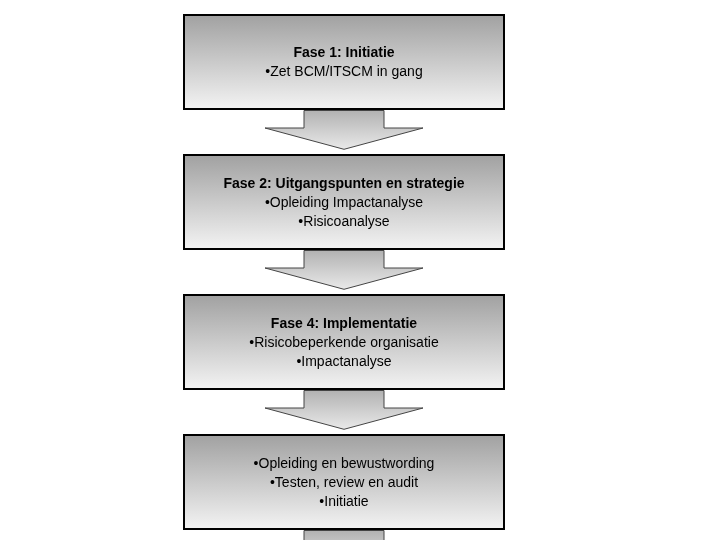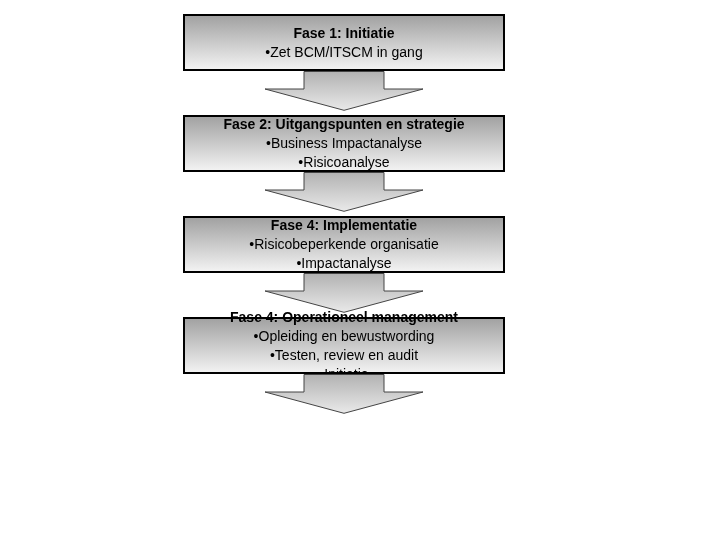--- a/index.html
+++ b/index.html
@@ -20,21 +20,21 @@
     position: absolute;
     left: 183px;
     top: 14px;
     width: 322px;
     display: flex;
     flex-direction: column;
     align-items: center;
   }
   .phase-box {
     width: 322px;
-    height: 57px;
+    height: 96px;
     box-sizing: border-box;
     border: 2px solid #000000;
     background: linear-gradient(to bottom, #a2a2a2 0%, #f2f2f2 100%);
     display: flex;
     flex-direction: column;
     justify-content: center;
     text-align: center;
     font-size: 14px;
     line-height: 19px;
   }
@@ -64,21 +64,21 @@
         <linearGradient id="agrad1" x1="0" y1="0" x2="0" y2="1">
           <stop offset="0" stop-color="#b2b2b2"></stop>
           <stop offset="1" stop-color="#e9e9e9"></stop>
         </linearGradient>
       </defs>
       <polygon points="40,0.5 120,0.5 120,18 159,18 80,39.3 1,18 40,18" fill="url(#agrad1)" stroke="#444444" stroke-width="1"></polygon>
     </svg>
 
     <div class="phase-box">
       <div class="phase-title">Fase 2: Uitgangspunten en strategie</div>
-      <div class="bullet-line"><span>•</span><span>Business Impactanalyse</span></div>
+      <div class="bullet-line"><span>•</span><span>Opleiding Impactanalyse</span></div>
       <div class="bullet-line"><span>•</span><span>Risicoanalyse</span></div>
     </div>
     <svg class="arrow" width="160" height="40" viewBox="0 0 160 40">
       <defs>
         <linearGradient id="agrad2" x1="0" y1="0" x2="0" y2="1">
           <stop offset="0" stop-color="#b2b2b2"></stop>
           <stop offset="1" stop-color="#e9e9e9"></stop>
         </linearGradient>
       </defs>
       <polygon points="40,0.5 120,0.5 120,18 159,18 80,39.3 1,18 40,18" fill="url(#agrad2)" stroke="#444444" stroke-width="1"></polygon>
@@ -93,21 +93,20 @@
       <defs>
         <linearGradient id="agrad3" x1="0" y1="0" x2="0" y2="1">
           <stop offset="0" stop-color="#b2b2b2"></stop>
           <stop offset="1" stop-color="#e9e9e9"></stop>
         </linearGradient>
       </defs>
       <polygon points="40,0.5 120,0.5 120,18 159,18 80,39.3 1,18 40,18" fill="url(#agrad3)" stroke="#444444" stroke-width="1"></polygon>
     </svg>
 
     <div class="phase-box">
-      <div class="phase-title">Fase 4: Operationeel management</div>
       <div class="bullet-line"><span>•</span><span>Opleiding en bewustwording</span></div>
       <div class="bullet-line"><span>•</span><span>Testen, review en audit</span></div>
       <div class="bullet-line"><span>•</span><span>Initiatie</span></div>
     </div>
     <svg class="arrow" width="160" height="40" viewBox="0 0 160 40">
       <defs>
         <linearGradient id="agrad4" x1="0" y1="0" x2="0" y2="1">
           <stop offset="0" stop-color="#b2b2b2"></stop>
           <stop offset="1" stop-color="#e9e9e9"></stop>
         </linearGradient>

